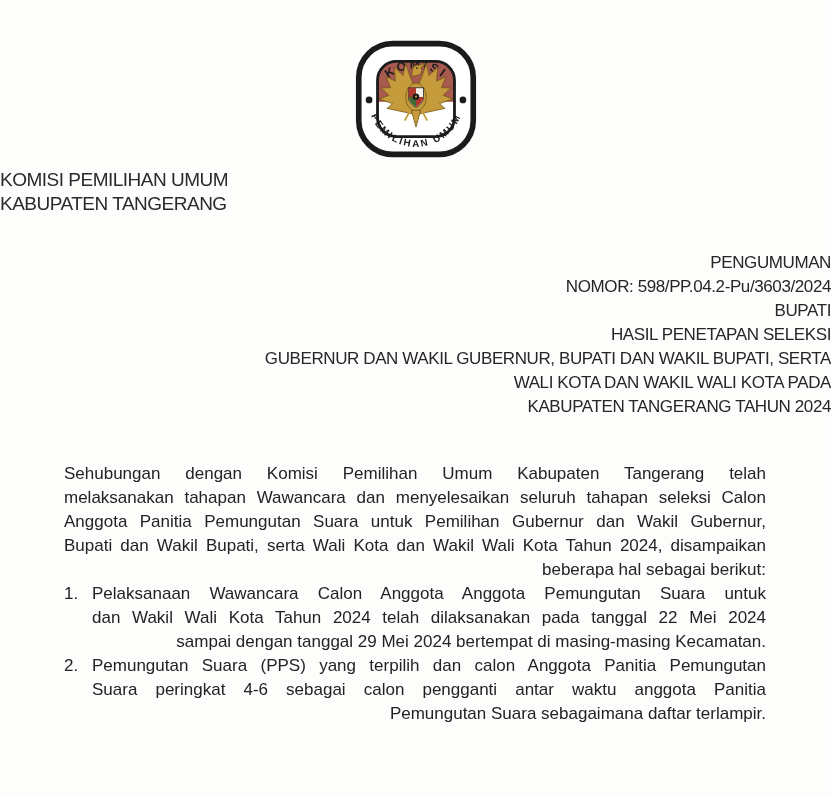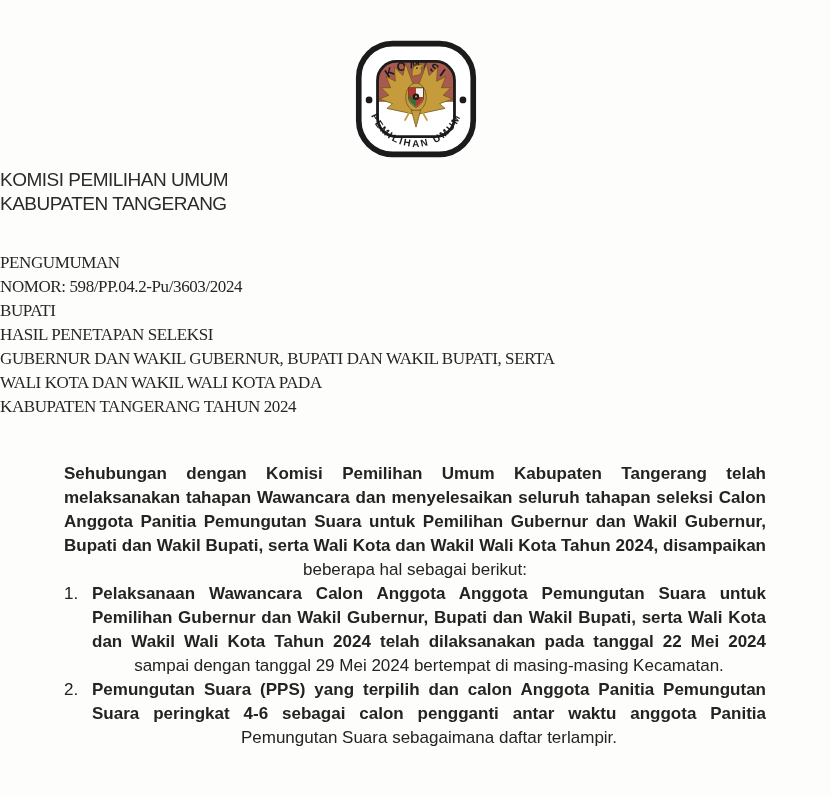--- a/index.html
+++ b/index.html
@@ -16,39 +16,38 @@
     transform:translateX(-50%);
     width:122px; height:118px;
   }
   .org {
     position:absolute; top:168px; left:0; right:0;
     font-size:19px; line-height:24px; letter-spacing:-0.5px;
     color:#2a2a2a;
   }
   .title-block {
     position:absolute; top:251px; left:0; right:0;
-    text-align:left;
+    text-align:right;
     font-size:17px; line-height:24px; letter-spacing:-0.4px;
     color:#262626;
-    font-family:Liberation Serif, serif;
   }
   .title-line { white-space:nowrap; }
   .intro {
     position:absolute; top:462px; left:64px; width:702px;
     font-size:17px; line-height:24px;
   }
   .list {
     position:absolute; top:582px; left:64px; width:702px;
     font-size:17px; line-height:24px;
   }
   .list-item { display:flex; align-items:flex-start; }
   .item-num { width:28px; flex:none; }
   .item-lines { flex:1; min-width:0; }
-  .jline { text-align:center; }
-  .just { text-align:justify; text-align-last:justify;font-weight:bold; }
+  .jline { text-align:right; }
+  .just { text-align:justify; text-align-last:justify; }
 </style>
 </head>
 <body>
 
 <div class="page">
 
   <div class="logo-wrap">
     <svg viewBox="0 0 130 124" width="122" height="118">
       <defs>
         <path id="arcTop" d="M 20,66 A 46,46 0 0 1 110,66"></path>
@@ -123,21 +122,20 @@
       <div class="jline just">Anggota Panitia Pemungutan Suara untuk Pemilihan Gubernur dan Wakil Gubernur,</div>
       <div class="jline just">Bupati dan Wakil Bupati, serta Wali Kota dan Wakil Wali Kota Tahun 2024, disampaikan</div>
       <div class="jline">beberapa hal sebagai berikut:</div>
     </div>
 
   <div class="list">
     <div class="list-item">
       <div class="item-num">1.</div>
       <div class="item-lines">
           <div class="jline just">Pelaksanaan Wawancara Calon Anggota Anggota Pemungutan Suara untuk</div>
-          <div class="jline just">Pemilihan Gubernur dan Wakil Gubernur, Bupati dan Wakil Bupati, serta Wali Kota</div>
           <div class="jline just">dan Wakil Wali Kota Tahun 2024 telah dilaksanakan pada tanggal 22 Mei 2024</div>
           <div class="jline">sampai dengan tanggal 29 Mei 2024 bertempat di masing-masing Kecamatan.</div>
         </div>
     </div>
     <div class="list-item">
       <div class="item-num">2.</div>
       <div class="item-lines">
           <div class="jline just">Pemungutan Suara (PPS) yang terpilih dan calon Anggota Panitia Pemungutan</div>
           <div class="jline just">Suara peringkat 4-6 sebagai calon pengganti antar waktu anggota Panitia</div>
           <div class="jline">Pemungutan Suara sebagaimana daftar terlampir.</div>

